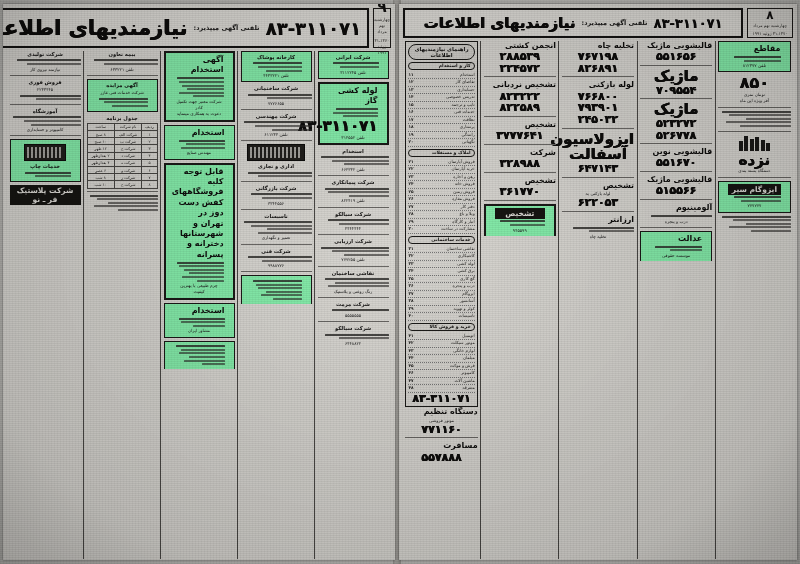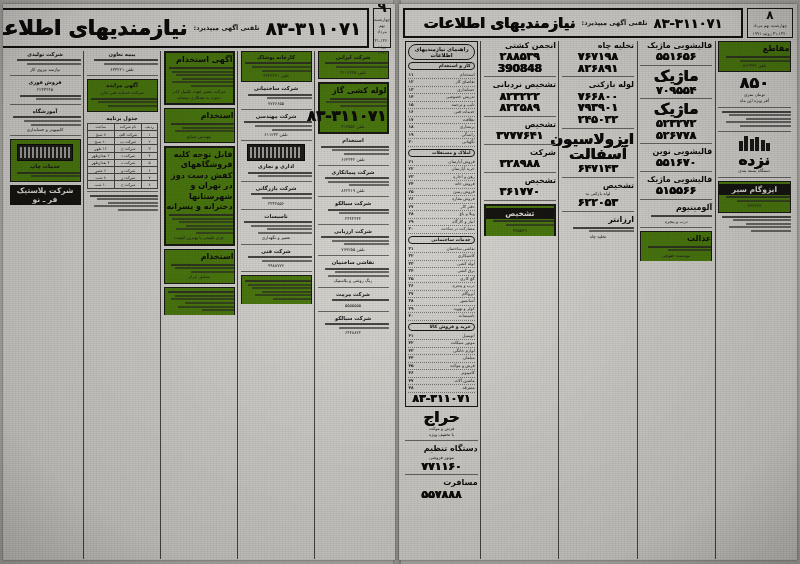--- a/index.html
+++ b/index.html
@@ -61,21 +61,21 @@
   
   .cols{display:flex;gap:0;padding:0 4px 3px 4px;align-items:stretch;}
   .col{flex:1;border-left:1px solid #4a4845;padding:0 2.5px;min-width:0;}
   .col:last-child{border-left:none;}
 
   
   .ad{margin-bottom:3px;padding-bottom:2px;border-bottom:1px solid #6b6966;}
   .ad:last-child{border-bottom:none;}
   .ad-head{font-size:5.2px;font-weight:bold;color:#141312;text-align:center;
            margin-bottom:1.5px;line-height:1.3;}
-  .boxed{border:1.3px solid #1b1a18;padding:2px 0;background:#4d7c0f;}
+  .boxed{border:1.3px solid #1b1a18;padding:2px 9px;background:#86efac;}
   .boxed.thick{border-width:2.2px;}
   .cat{border:1.2px solid #1b1a18;border-radius:7px;background:#d2d0cb;
        display:flex;align-items:center;justify-content:space-between;
        padding:.5px 3px;margin:2px 0 2px 0;}
   .cat .nm{font-size:4.6px;font-weight:bold;color:#131211;}
   .big{font-size:15px;font-weight:bold;color:#0e0d0c;text-align:center;
        line-height:1.05;letter-spacing:-.3px;
        text-shadow:.35px 0 0 #0e0d0c,-.35px 0 0 #0e0d0c;}
   .big.xl{font-size:16px;}
   .big.md{font-size:11px;}
@@ -528,21 +528,21 @@
           <div class="ln w85"></div>
             <div class="ln w62 s"></div>
           <div class="mini">تخلیه چاه</div>
         </div>
       </div>
 
       <div class="col">
         <div class="ad">
           <div class="display-title">انجمن کشتی</div>
           <div class="big md">۲۸۸۵۳۹</div>
-          <div class="big md">390848</div>
+          <div class="big md">۲۲۴۵۷۲</div>
         </div>
         <div class="ad">
           <div class="display-title">تشخیص نردبانی</div>
           <div class="big md">۸۲۳۲۲۲</div>
           <div class="big md">۸۲۲۵۸۹</div>
         </div>
         <div class="ad">
           <div class="display-title">تشخیص</div>
           <div class="big md">۳۷۷۷۶۴۱</div>
         </div>
@@ -730,25 +730,20 @@
               <span class="g-no">۴۷</span>
             </div>
           <div class="guide-row">
               <span>متفرقه</span>
               <span class="g-no">۴۸</span>
             </div>
 
           <div class="big md">۸۳-۳۱۱۰۷۱</div>
         </div>
 
-        <div class="ad" style="margin-top:3px">
-          <div class="big">حراج</div>
-          <div class="mini">فرش و موکت</div>
-          <div class="mini">با تخفیف ویژه</div>
-        </div>
         <div class="ad">
           <div class="display-title">دستگاه تنظیم</div>
           <div class="mini">موتور فروشی</div>
           <div class="big md">۷۷۱۱۶۰</div>
         </div>
         <div class="ad">
           <div class="display-title">مسافرت</div>
           <div class="big md">۵۵۷۸۸۸</div>
         </div>
       </div>

